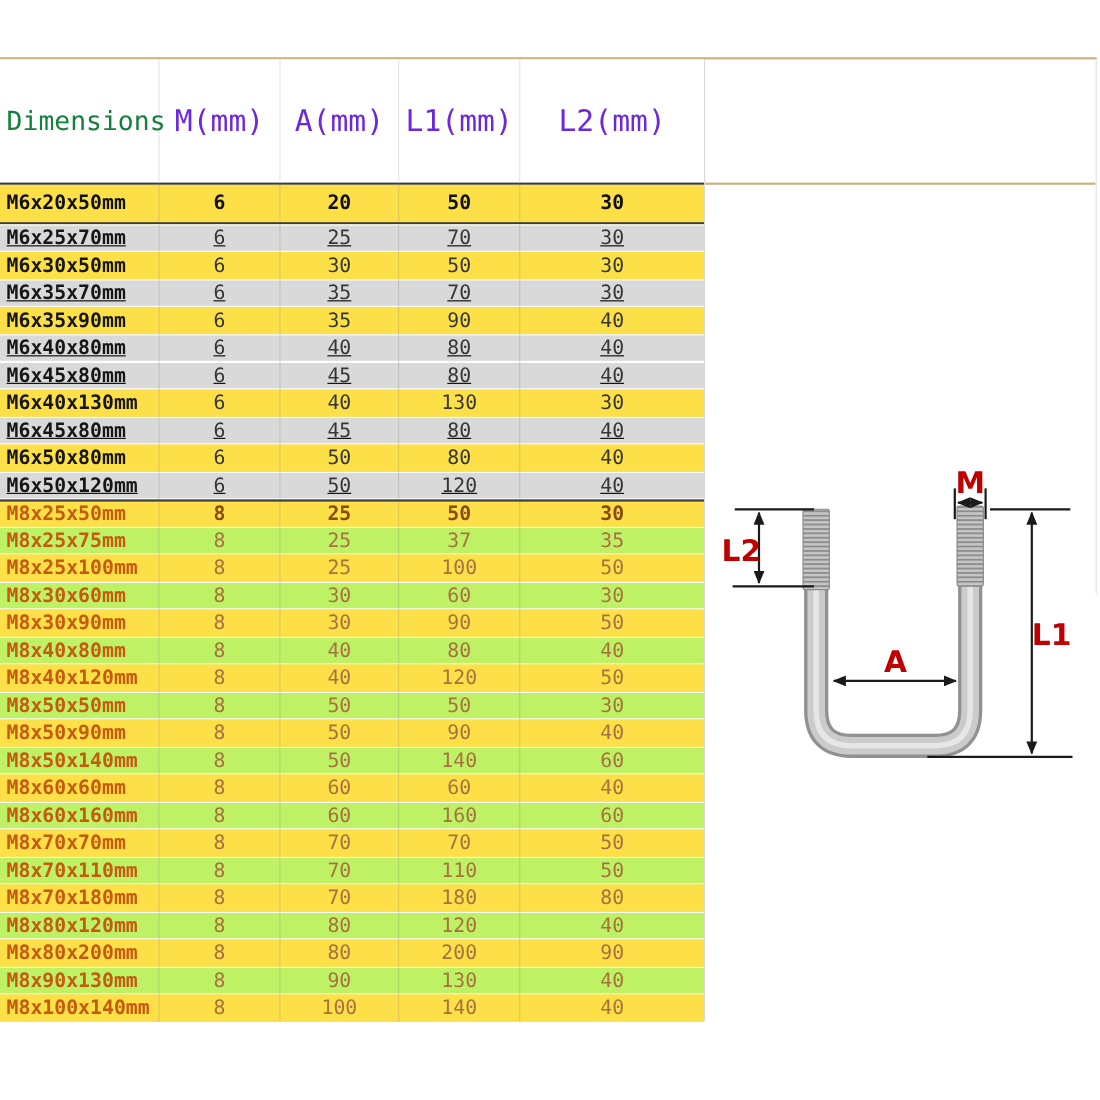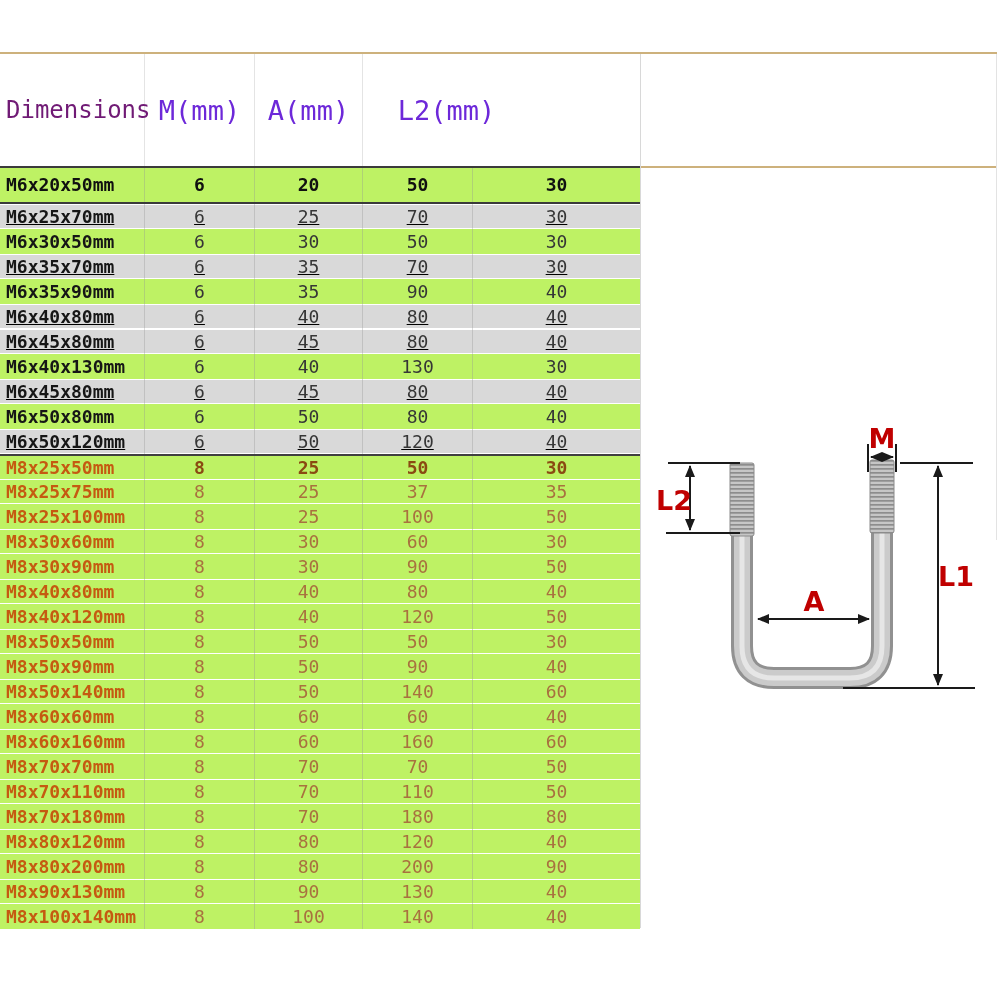--- a/index.html
+++ b/index.html
@@ -11,25 +11,25 @@
   
   .topline{position:absolute;left:0;top:52px;width:997px;height:2px;background:#cdb17c;}
   .header-right-line{position:absolute;left:640px;top:166px;width:356px;height:2px;background:#cdb17c;}
   .right-edge-line{position:absolute;left:996px;top:54px;width:1px;height:486px;background:#e3e3e3;}
   .table-right-line{position:absolute;left:640px;top:54px;width:1px;height:874px;background:#d8d8d8;}
 
   
   .spec-table{position:absolute;left:0;top:54px;width:640px;}
   .thead{display:flex;height:114px;box-sizing:border-box;border-bottom:2px solid #3b3b3b;background:#fff;}
   .hcell{display:flex;align-items:center;justify-content:center;height:100%;box-sizing:border-box;border-right:1px solid #e4e4e4;}
-  .h0{width:145px;justify-content:flex-start;padding-left:6px;color:#701a75;font-size:24px;}
+  .h0{width:145px;justify-content:flex-start;padding-left:6px;color:#15803d;font-size:24px;}
   .h1{width:110px}.h2{width:108px}.h3{width:110px}.h4{width:167px;border-right:none;text-align:center;}
   .hgreen{color:#6d28d9;font-size:27px;}
 
-  .row{display:flex;height:25px;line-height:25px;background:#bef264;}
+  .row{display:flex;height:25px;line-height:25px;background:#fde047;}
   .cell{box-sizing:border-box;text-align:center;font-size:18px;border-right:1px solid rgba(150,150,150,0.35);white-space:nowrap;overflow:hidden;}
   .c0{width:145px;text-align:left;padding-left:6px;}
   .c1{width:110px}.c2{width:108px}.c3{width:110px}
   .c4{width:167px;border-right:none;}
 
   .gray{background:#d9d9d9;box-shadow:inset 0 1px 0 #ffffff,inset 0 -1px 0 #ffffff;text-decoration:underline;}
   .pink{background:#bef264;box-shadow:inset 0 1px 0 #ffffff,inset 0 -1px 0 #ffffff;}
 
   .m6 .c0{font-weight:700;color:#161616;}
   .m6 .cell:not(.c0){color:#363636;}
@@ -52,20 +52,21 @@
 <div class="topline"></div>
 <div class="header-right-line"></div>
 <div class="right-edge-line"></div>
 <div class="table-right-line"></div>
 
 <div class="spec-table">
   <div class="thead">
     <div class="hcell h0">Dimensions</div>
     <div class="hcell h1 hgreen">M(mm)</div>
     <div class="hcell h2 hgreen">A(mm)</div>
+    <div class="hcell h3 hgreen">L1(mm)</div>
     <div class="hcell h4 hgreen">L2(mm)</div>
   </div>
   <div>
       <div class="row m6 first">
         <div class="cell c0">M6x20x50mm</div>
         <div class="cell c1">6</div>
         <div class="cell c2">20</div>
         <div class="cell c3">50</div>
         <div class="cell c4">30</div>
       </div>

